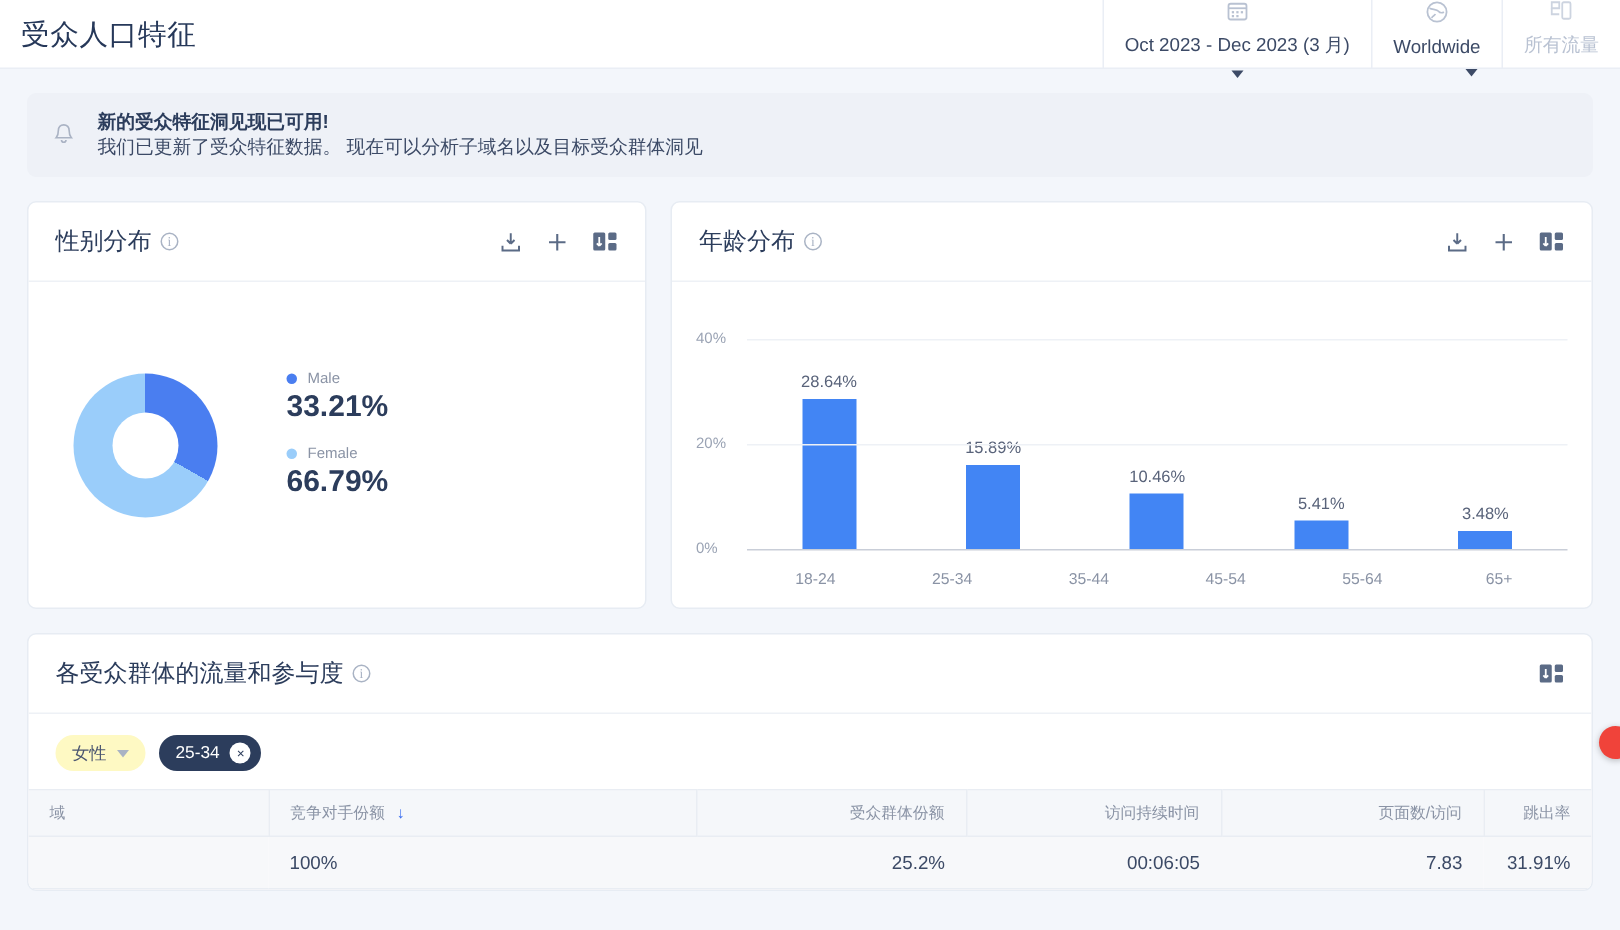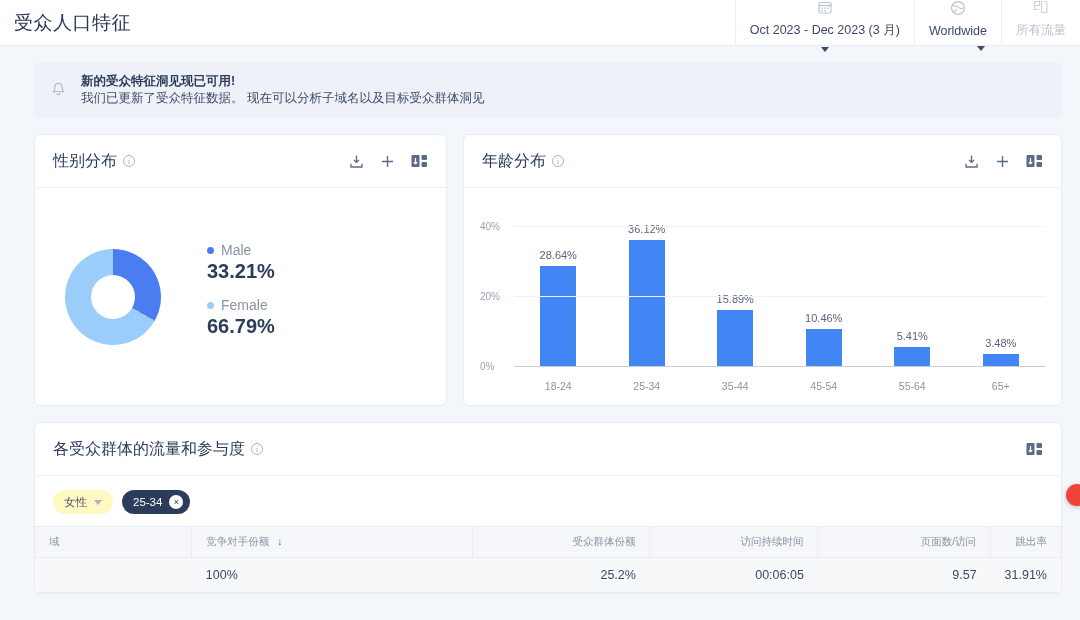--- a/index.html
+++ b/index.html
@@ -31,21 +31,21 @@
   .top-ctrl.muted { color: #b9c2d2; }
   .top-ctrl .lbl { font-size: 12.5px; }
   .caret {
     width: 0; height: 0; border-left: 4px solid transparent;
     border-right: 4px solid transparent; border-top: 5px solid #3c4a66;
   }
   .caret.far { margin-left: 46px; }
   .ico { display: inline-flex; align-items: center; justify-content: center; }
 
   
-  .content { padding: 16px 18px 0 18px; margin-left: 16px; }
+  .content { padding: 16px 18px 0 18px; }
 
   .banner {
     background: #eef1f7; border-radius: 6px;
     height: 56px; display: flex; align-items: center;
     padding: 0 16px; gap: 14px; margin-bottom: 16px;
   }
   .banner-text .b1 { font-size: 12.5px; font-weight: bold; color: #2c3d5c; line-height: 17px; }
   .banner-text .b2 { font-size: 12.5px; color: #3c4a66; line-height: 17px; }
 
   .cards-row { display: flex; gap: 16px; }
@@ -72,21 +72,21 @@
   .gender-body { display: flex; align-items: center; height: 218px; padding-left: 30px; }
   .donut { width: 96px; height: 96px; border-radius: 50%; position: relative; }
   .donut::after {
     content: ""; position: absolute; inset: 26px;
     background: #fff; border-radius: 50%;
   }
   .legend { margin-left: 46px; }
   .legend-item { margin-bottom: 14px; }
   .legend-row { display: flex; align-items: center; gap: 7px; }
   .dot { width: 7px; height: 7px; border-radius: 50%; }
-  .legend-label { font-size: 14px; color: #8a93a5; }
+  .legend-label { font-size: 10px; color: #8a93a5; }
   .legend-value { font-size: 20px; font-weight: bold; color: #2c3d5c; margin-top: 2px; }
 
   
   .age-body { position: relative; height: 218px; padding: 14px 16px 0 16px; }
   .plot { position: relative; height: 200px; }
   .ylab {
     position: absolute; left: 0; font-size: 10px; color: #9aa3b4;
     transform: translateY(-50%);
   }
   .gridline {
@@ -299,24 +299,20 @@
                 </svg>
             </span>
           </span>
         </div>
         <div class="age-body">
           <div class="plot" id="plot">
             <div class="bars" id="bars">
                 <div class="bar-col">
                   <div class="bar-val">28.64%</div>
                   <div class="bar" style="height: 100.24px; background: rgb(66, 133, 244);"></div>
-                </div>
-                <div class="bar-col">
-                  <div class="bar-val">36.12%</div>
-                  <div class="bar" style="height: 126.42px; background: rgb(66, 133, 244);"></div>
                 </div>
                 <div class="bar-col">
                   <div class="bar-val">15.89%</div>
                   <div class="bar" style="height: 55.615px; background: rgb(66, 133, 244);"></div>
                 </div>
                 <div class="bar-col">
                   <div class="bar-val">10.46%</div>
                   <div class="bar" style="height: 36.61px; background: rgb(66, 133, 244);"></div>
                 </div>
                 <div class="bar-col">
@@ -396,21 +392,21 @@
             <td class="left">
               <span class="share-cell">
                 <span class="share-pct">100%</span>
                 <span class="share-bar-bg">
                   <span class="share-bar" id="sharebar" style="width: 100%;"></span>
                 </span>
               </span>
             </td>
             <td>25.2%</td>
             <td>00:06:05</td>
-            <td>9.57</td>
+            <td>7.83</td>
             <td>31.91%</td>
           </tr>
         </tbody>
       </table>
     </div>
   </div>
 
   <div class="red-badge"></div>
 
 

